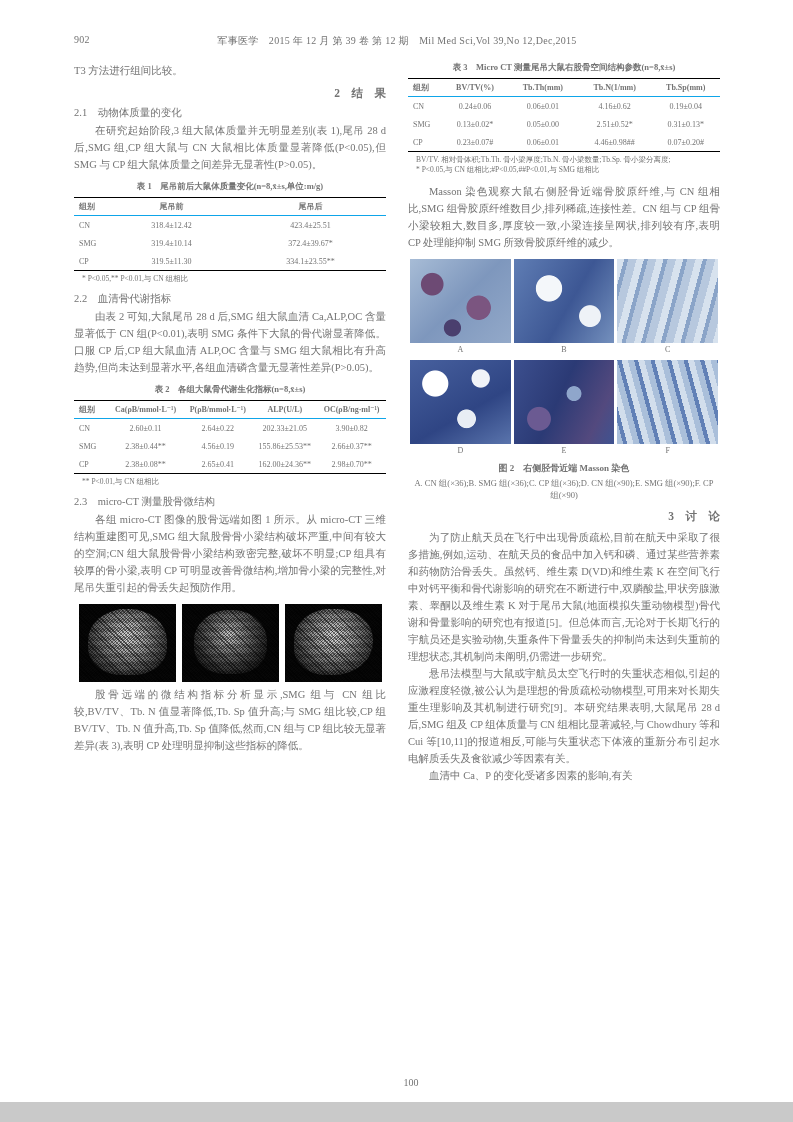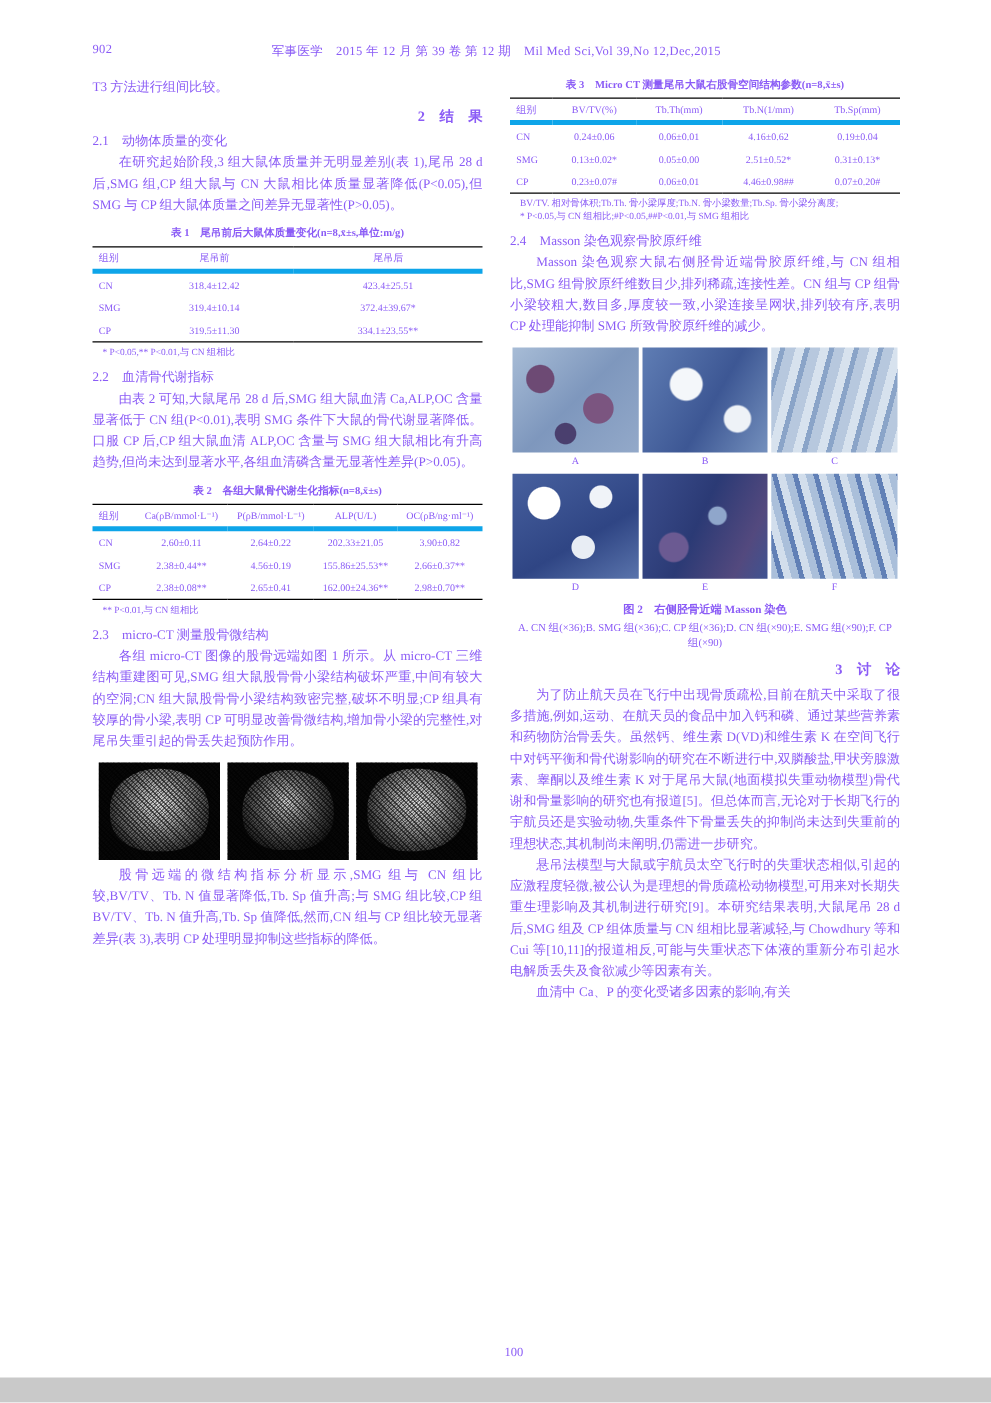--- a/index.html
+++ b/index.html
@@ -1,19 +1,19 @@
 <!DOCTYPE html>
 <html><head>
 <meta charset="utf-8">
 <style>
   * { margin:0; padding:0; box-sizing:border-box; }
   html,body { background:#e8e8e8; }
   .page {
     position:relative; width:793px; height:1122px; margin:0 auto;
-    background:#ffffff; overflow:hidden; color:#8b5cf6;
+    background:#ffffff; overflow:hidden; color:#737373;
     font-family:"Liberation Serif","DejaVu Serif",serif;
   }
   
   .page-header {
     position:absolute; top:34px; left:74px; width:646px;
     font-size:10px; letter-spacing:.3px;
   }
   .page-num-top { position:absolute; left:0; top:0; }
   .journal-line { display:block; text-align:center; }
 
@@ -28,21 +28,21 @@
   .p.noindent { text-indent:0; }
   .h-sec { font-size:11.5px; font-weight:bold; margin:7px 0 5px;text-align:right; }
   .h-sub { font-size:10.5px; font-weight:normal; margin:3px 0 2px; }
 
   
   .tbl-cap { font-size:8.5px; font-weight:bold; text-align:center; margin:8px 0 4px; }
   table.tbl {
     width:100%; border-collapse:collapse; font-size:8px; line-height:11px;
     border-top:1.5px solid #000; border-bottom:1.5px solid #000;
   }
-  table.tbl th { font-weight:normal; border-bottom:4px solid #0ea5e9; padding:3px 1px; text-align:center; }
+  table.tbl th { font-weight:bold; border-bottom:1px solid #0ea5e9; padding:3px 1px; text-align:center; }
   table.tbl td { padding:3.5px 1px; text-align:center; }
   table.tbl th:first-child, table.tbl td:first-child { text-align:left; padding-left:5px; width:34px; }
   .tbl-note { font-size:7.5px; line-height:10px; margin:3px 0 8px; padding-left:8px; }
 
   
   .fig1-row { display:flex; gap:6px; justify-content:center; margin:8px 0 4px; }
   .ct { width:97px; height:78px; background:#070707; position:relative; overflow:hidden; }
   .ct::before {
     content:""; position:absolute; inset:5px 9px 7px 9px; border-radius:48% 48% 42% 42%;
     background:radial-gradient(ellipse at 50% 42%, #d6d6d6 0%, #a8a8a8 28%, #6f6f6f 52%, #2c2c2c 78%, #0a0a0a 100%);
@@ -227,21 +227,20 @@
             <td>4.46±0.98##</td>
             <td>0.07±0.20#</td>
           </tr>
         </tbody>
       </table>
       <div class="tbl-note">
         <div>BV/TV. 相对骨体积;Tb.Th. 骨小梁厚度;Tb.N. 骨小梁数量;Tb.Sp. 骨小梁分离度;</div>
         <div>* P&lt;0.05,与 CN 组相比;#P&lt;0.05,##P&lt;0.01,与 SMG 组相比</div>
       </div>
 
-      <div class="h-sub">2.4　Masson 染色观察骨胶原纤维</div>
       <p class="p">Masson 染色观察大鼠右侧胫骨近端骨胶原纤维,与 CN 组相比,SMG 组骨胶原纤维数目少,排列稀疏,连接性差。CN 组与 CP 组骨小梁较粗大,数目多,厚度较一致,小梁连接呈网状,排列较有序,表明 CP 处理能抑制 SMG 所致骨胶原纤维的减少。</p>
 
       <figure>
         <div class="fig2-grid">
           <div class="tile-wrap">
             <div class="tile a"></div>
             <div class="tile-label">A</div>
           </div>
           <div class="tile-wrap">
             <div class="tile b"></div>

